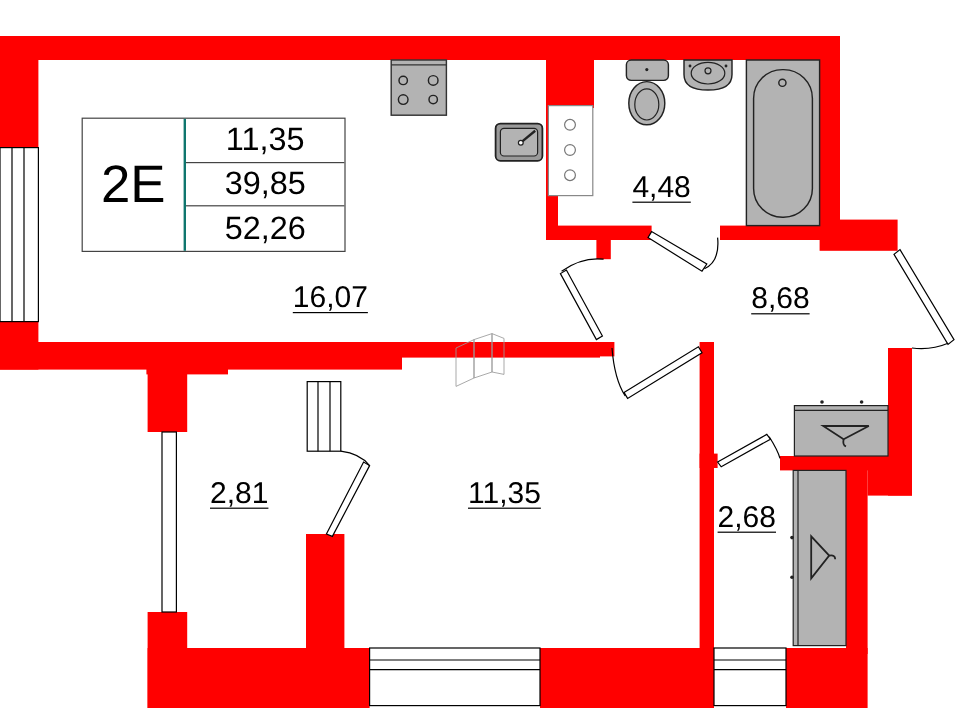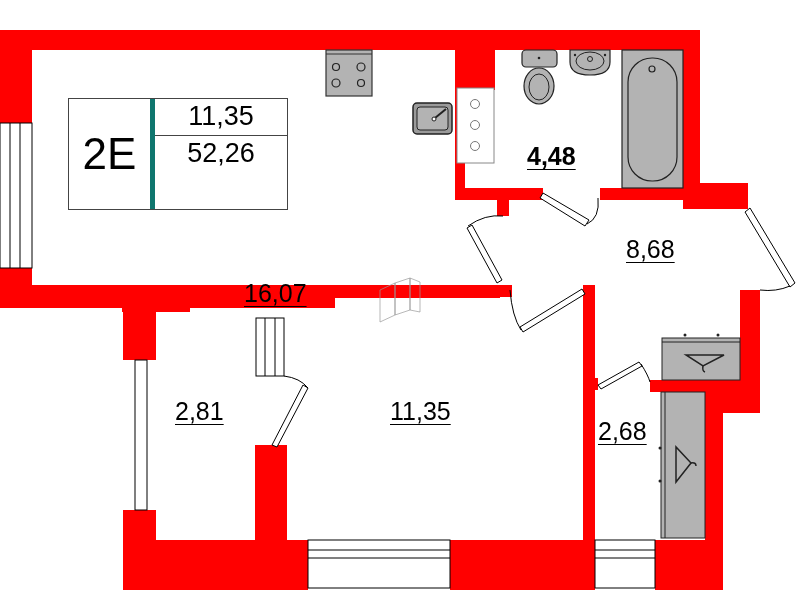--- a/index.html
+++ b/index.html
@@ -1,19 +1,19 @@
 <!DOCTYPE html>
 <html><head>
 <meta charset="utf-8">
 <style>
   html, body { margin: 0; padding: 0; background: #ffffff; }
   body { width: 800px; height: 600px; overflow: hidden; position: relative; font-family: "Liberation Sans", sans-serif; }
   #plan { position: absolute; left: 0; top: 0; width: 800px; height: 600px; }
   .label-box { position: absolute; left: 68px; top: 98px; width: 220px; height: 112px; border: 1px solid #444; box-sizing: border-box; background: #fff; }
-  .label-type { position: absolute; left: 0; top: 0; width: 86px; height: 110px; border-right: 5px solid #0f766e; box-sizing: border-box; display: flex; align-items: center; justify-content: center; font-size: 44px; color: #000; }
+  .label-type { position: absolute; left: 0; top: 0; width: 86px; height: 110px; border-right: 2px solid #0f766e; box-sizing: border-box; display: flex; align-items: center; justify-content: center; font-size: 44px; color: #000; }
   .label-rows { position: absolute; left: 86px; top: 0; right: 0; bottom: 0; }
   .label-row { height: 36.6px; border-bottom: 1px solid #444; box-sizing: border-box; display: flex; align-items: center; justify-content: center; font-size: 27px; color: #000; line-height: 1; }
   .label-row:last-child { border-bottom: none; }
   .area { position: absolute; font-size: 25px; color: #000; text-decoration: underline; text-decoration-thickness: 1px; text-underline-offset: 4px; line-height: 1; white-space: nowrap; }
 </style>
 </head>
 <body>
 
 <svg id="plan" viewBox="0 0 800 600" xmlns="http://www.w3.org/2000/svg">
 
@@ -168,22 +168,23 @@
     <polygon points="380,290 395,283 395,315 380,322"></polygon>
     <polygon points="395,283 410,278 410,310 395,315"></polygon>
     <polygon points="410,278 420,282 420,312 410,310"></polygon>
   </g>
 </svg>
 
 <div class="label-box">
   <div class="label-type">2E</div>
   <div class="label-rows">
     <div class="label-row">11,35</div>
+    <div class="label-row">39,85</div>
     <div class="label-row">52,26</div>
   </div>
 </div>
 
-<span class="area" style="left:244px; top:236px;margin-top:45px;">16,07</span>
-<span class="area" style="left:527px; top:144px;font-weight:bold;">4,48</span>
+<span class="area" style="left:244px; top:236px;">16,07</span>
+<span class="area" style="left:527px; top:144px;">4,48</span>
 <span class="area" style="left:626px; top:237px;">8,68</span>
 <span class="area" style="left:175px; top:399px;">2,81</span>
 <span class="area" style="left:390px; top:399px;">11,35</span>
 <span class="area" style="left:598px; top:419px;">2,68</span>
 
 </body></html>

